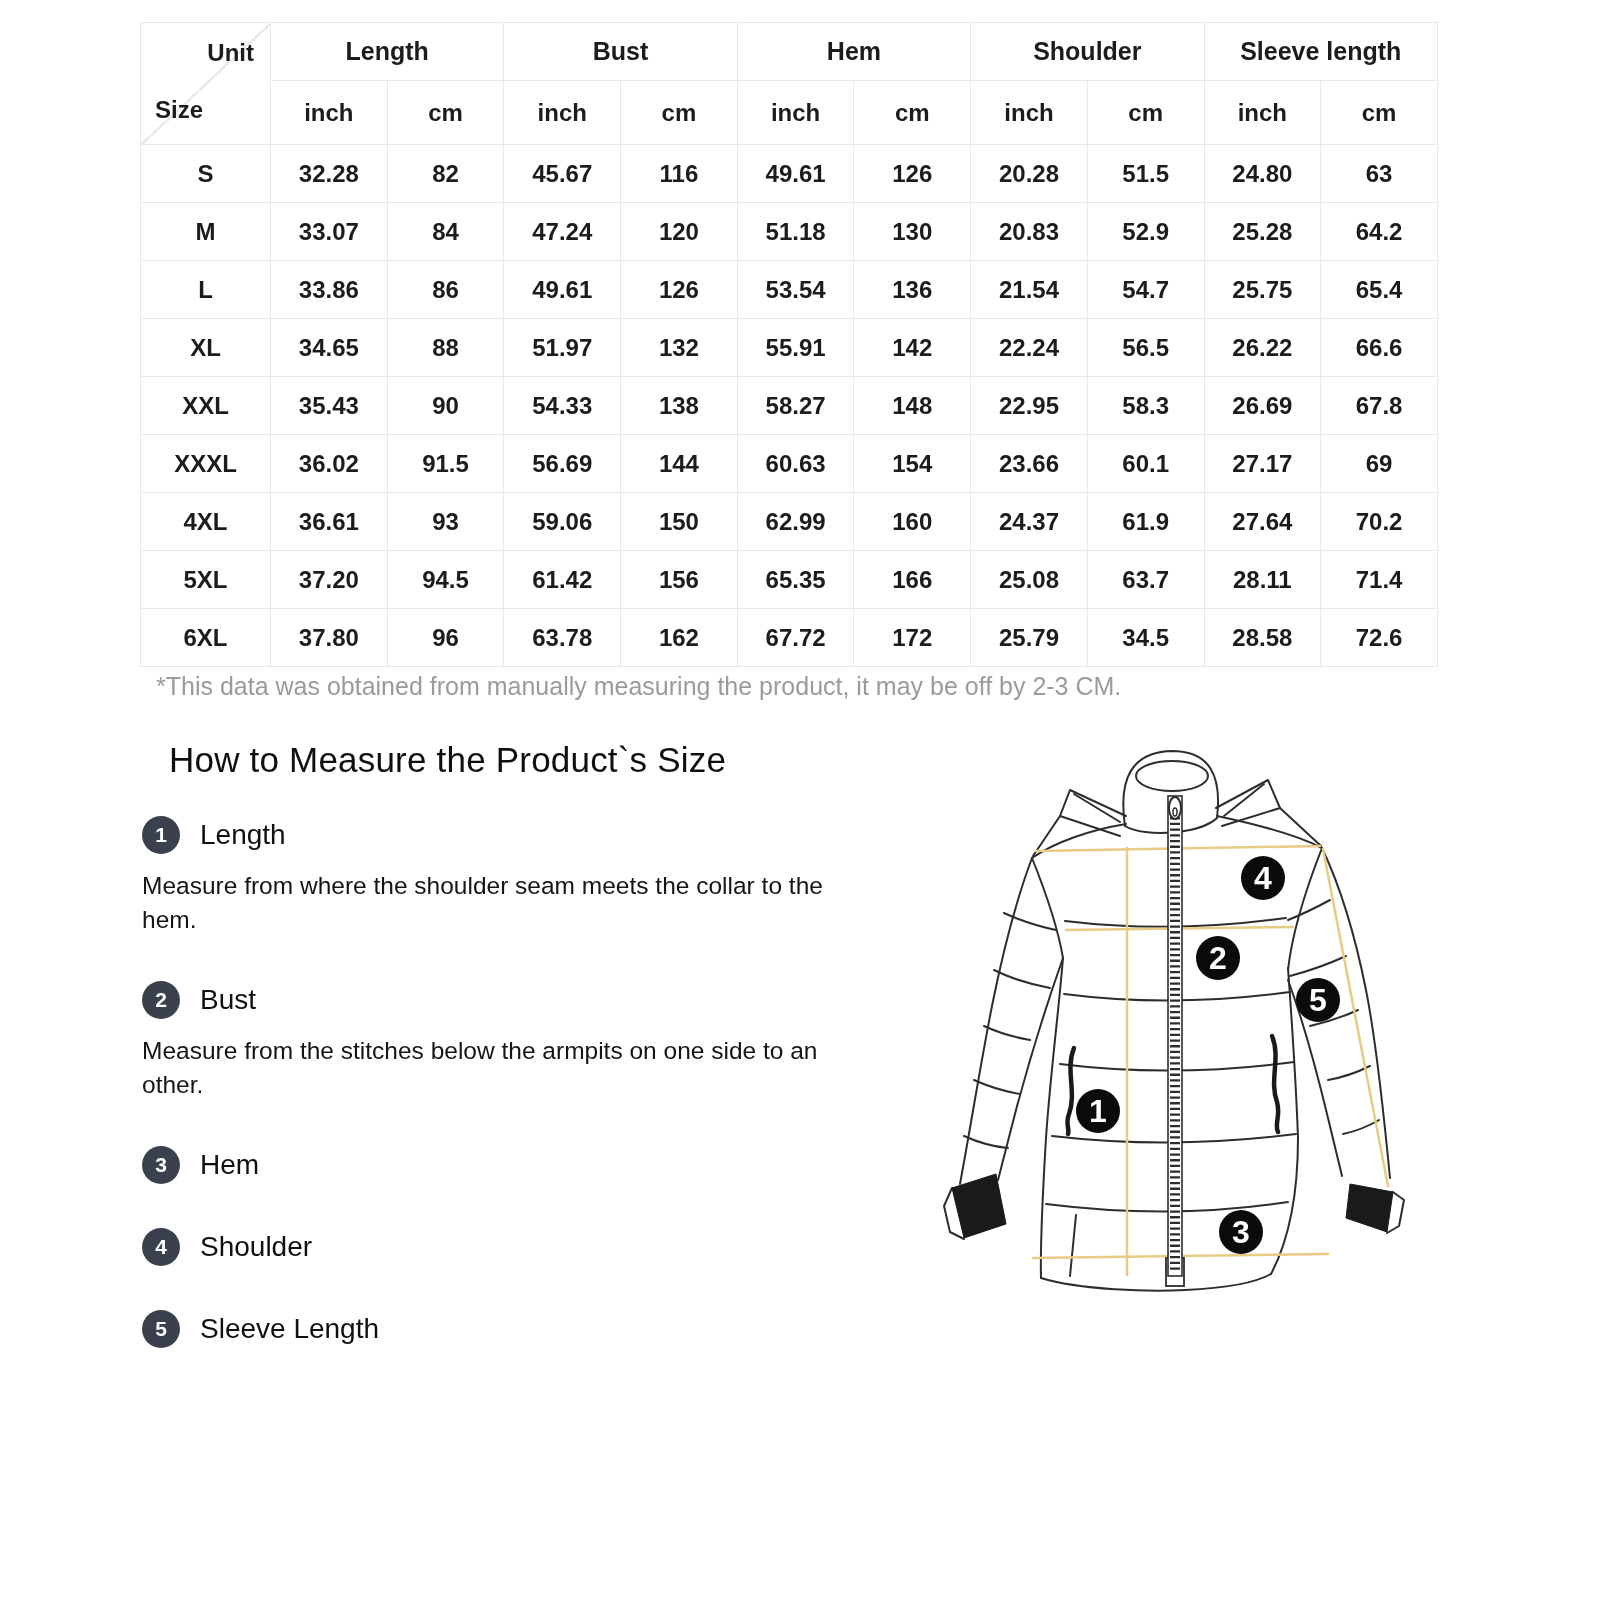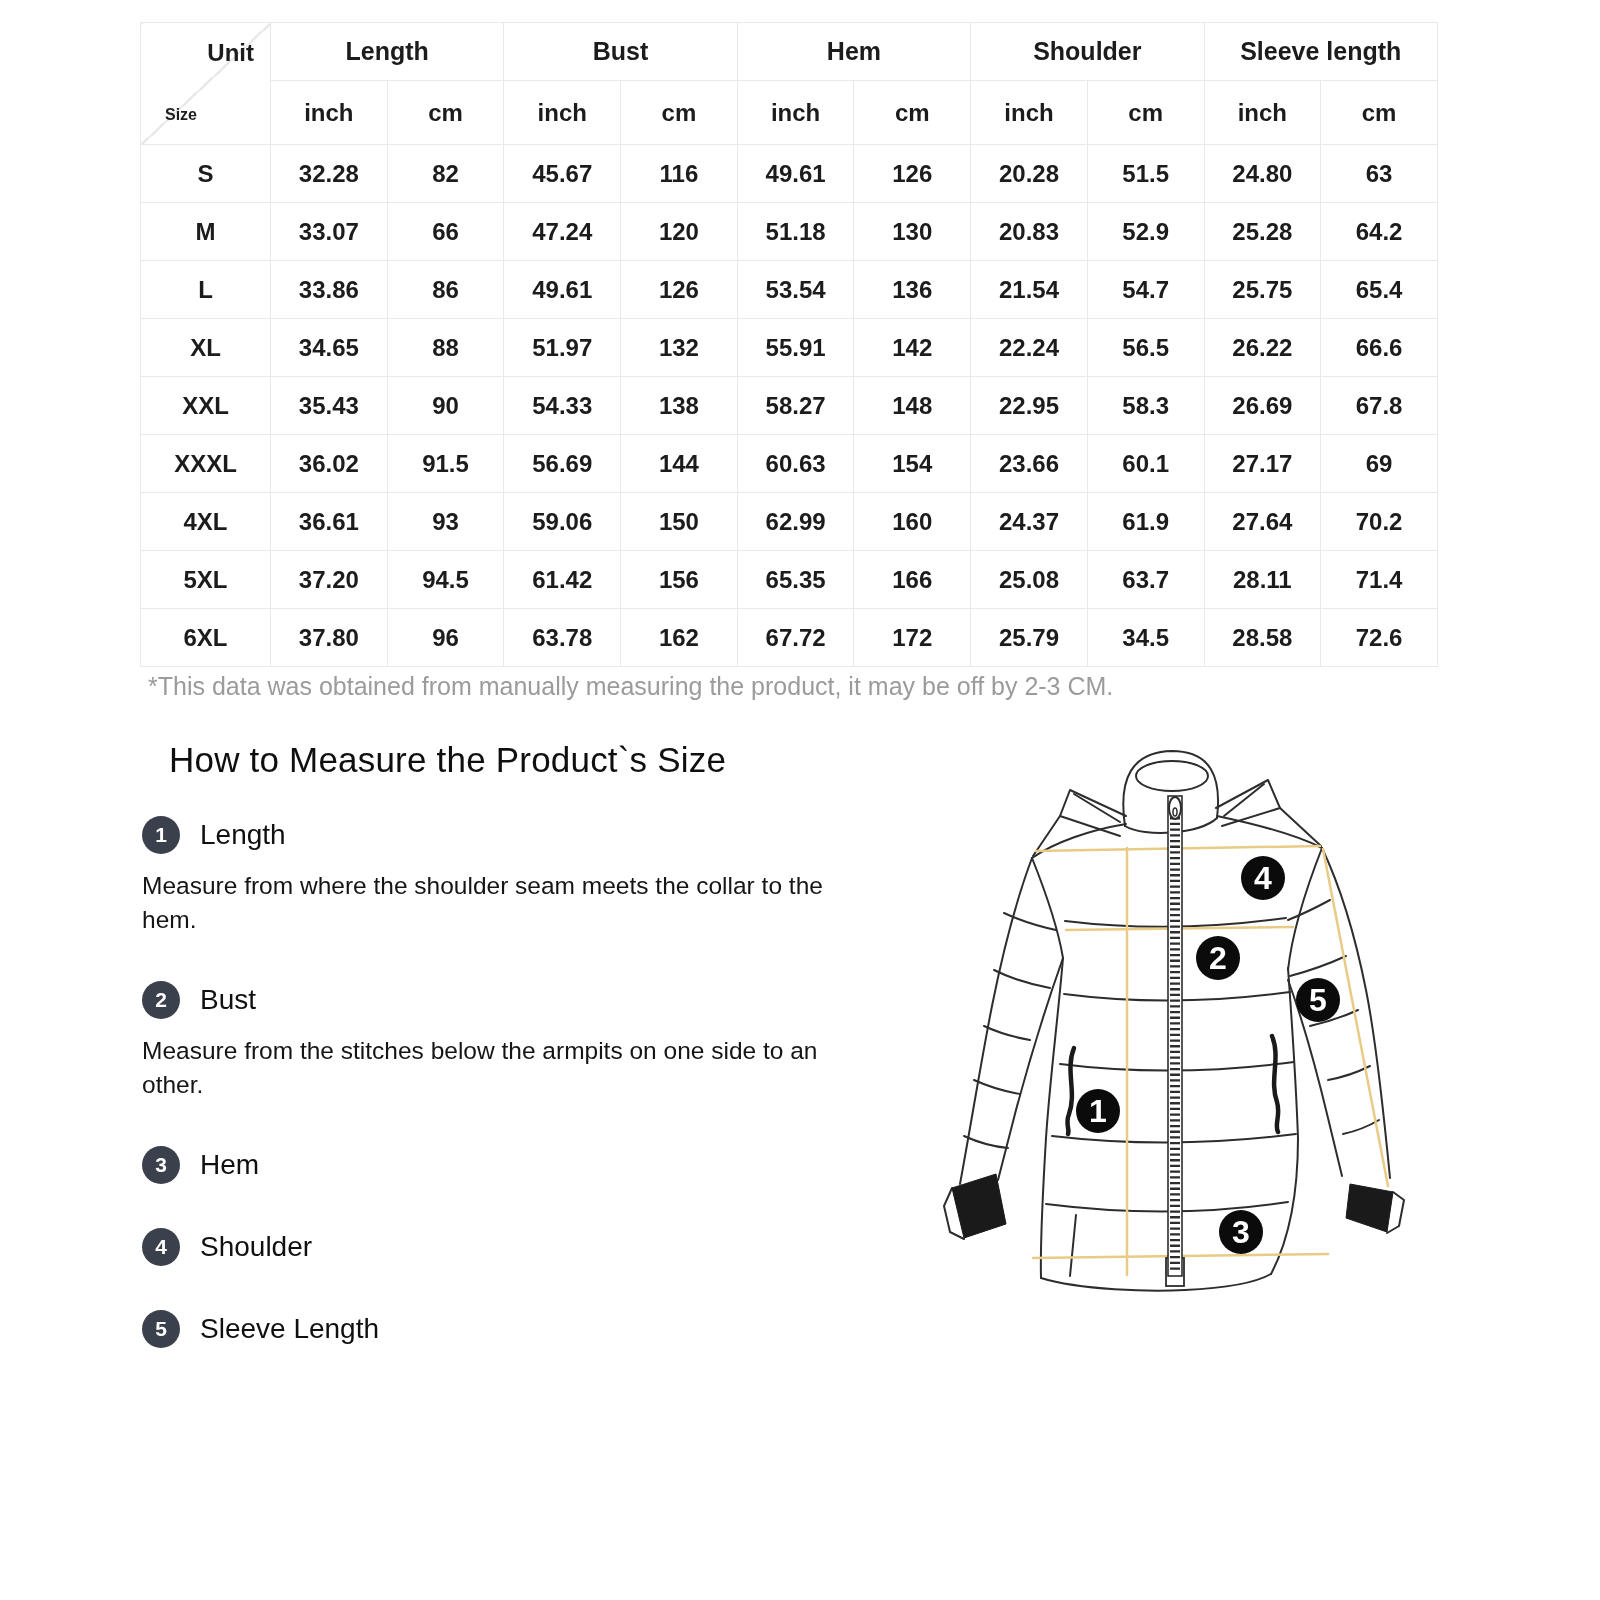--- a/index.html
+++ b/index.html
@@ -16,23 +16,23 @@
   .size-chart thead tr.group-row th { height:58px; font-size:25px; }
   .size-chart thead tr.unit-row th { height:64px; }
   .size-chart tbody tr { height:58px; }
   th.corner {
     position:relative; width:130px; padding:0;
     background-image:linear-gradient(to bottom right,
       transparent calc(50% - 1px), #e4e4e4 calc(50% - 1px),
       #e4e4e4 calc(50% + 1px), transparent calc(50% + 1px));
   }
   .corner-top { position:absolute; top:16px; right:16px; font-size:24px; }
-  .corner-bottom { position:absolute; bottom:20px; left:24px; font-size:16px; }
-
-  .footnote { position:absolute; left:148px; top:672px; font-size:25px; color:#9b9b9b; font-weight:400; }
+  .corner-bottom { position:absolute; bottom:20px; left:14px; font-size:24px; }
+
+  .footnote { position:absolute; left:156px; top:672px; font-size:25px; color:#9b9b9b; font-weight:400; }
 
   
   .guide { position:absolute; left:142px; top:740px; width:770px; }
   .guide-title { font-size:35px; font-weight:400; color:#0f0f0f; letter-spacing:0.2px;margin-left:27px; }
   .steps { margin-top:36px; }
   .step { margin-bottom:44px; }
   .step-head { display:flex; align-items:center; }
   .step-badge {
     width:38px; height:38px; border-radius:50%; background:#3a414c; color:#fff;
     display:flex; align-items:center; justify-content:center;
@@ -107,21 +107,21 @@
         <td>49.61</td>
         <td>126</td>
         <td>20.28</td>
         <td>51.5</td>
         <td>24.80</td>
         <td>63</td>
       </tr>
       <tr>
         <th>M</th>
         <td>33.07</td>
-        <td>66</td>
+        <td>84</td>
         <td>47.24</td>
         <td>120</td>
         <td>51.18</td>
         <td>130</td>
         <td>20.83</td>
         <td>52.9</td>
         <td>25.28</td>
         <td>64.2</td>
       </tr>
       <tr>

